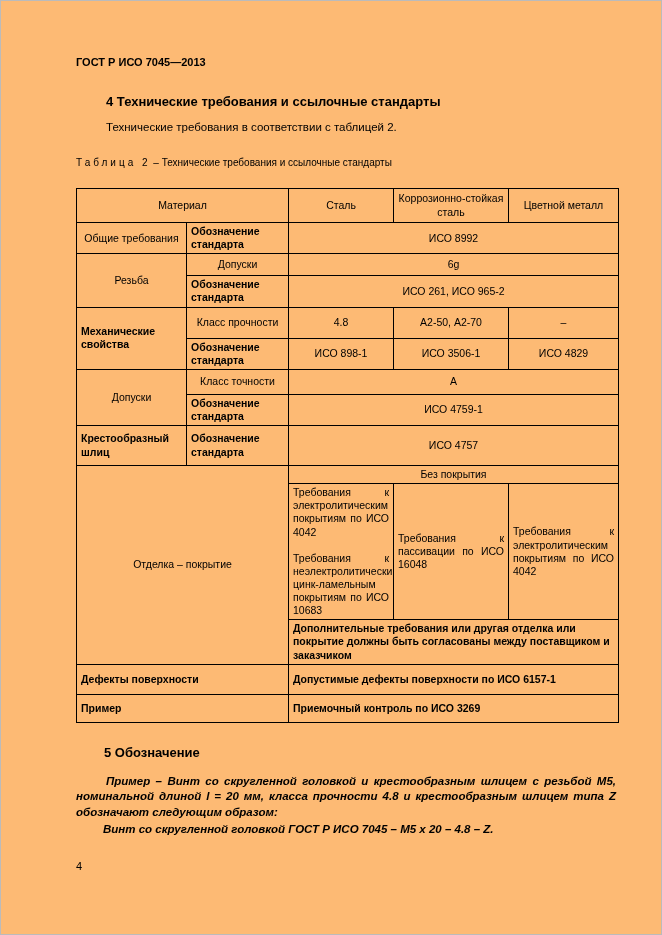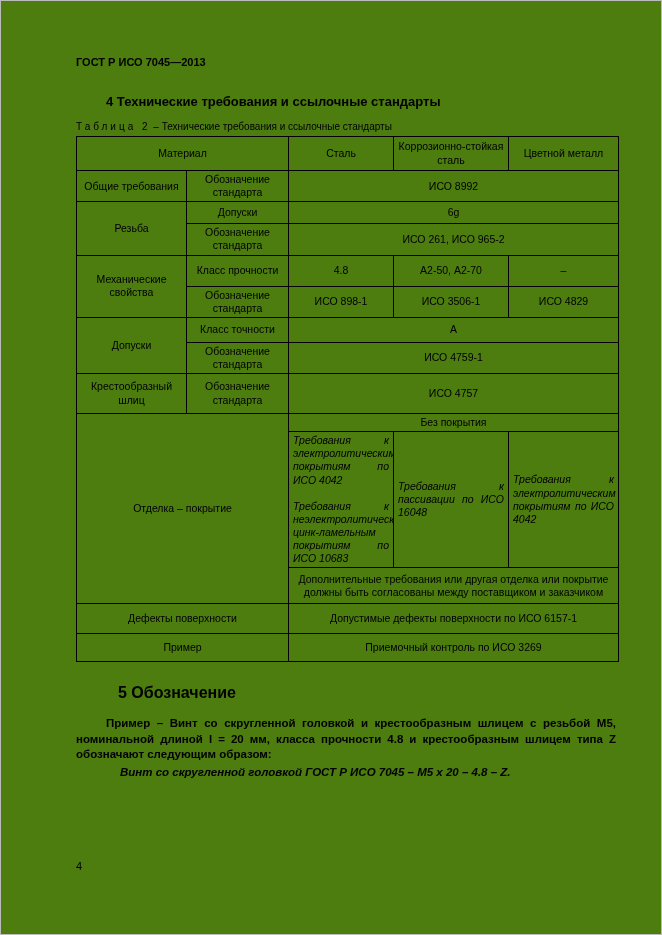--- a/index.html
+++ b/index.html
@@ -1,59 +1,60 @@
 <!DOCTYPE html>
 <html><head>
 <meta charset="utf-8">
 <style>
   * { margin:0; padding:0; box-sizing:border-box; }
   html,body { background:#dcdcdc; }
   body { font-family:"Liberation Sans", sans-serif; color:#000; }
   .page {
-    width:662px; height:935px; background:#4d7c0f; margin:0 auto;
+    width:662px; height:935px; background:#fdba74; margin:0 auto;
     position:relative; padding:55px 45px 0 75px;
     border:1px solid #bbb;
   }
   .doc-header { font-size:11px; font-weight:bold; margin-bottom:26px; }
   .h2 { font-size:13px; font-weight:bold; margin-left:30px; margin-bottom:12px; }
   .intro { font-size:11.5px; margin-left:30px; margin-bottom:24px; }
-  .tcaption { font-size:10px; margin-bottom:4px; }
+  .tcaption { font-size:10px; margin-bottom:20px; }
   .tcaption .spaced { letter-spacing:3px; }
 
   table.spec { border-collapse:collapse; width:542px; table-layout:fixed; }
   table.spec td {
     border:1px solid #000; font-size:10.5px; padding:2px 4px;
     vertical-align:middle; line-height:1.25; overflow:hidden;
   }
   td.center { text-align:center; }
-  td.left   { text-align:center; }
-  td.coat   { font-size:10px; text-align:justify; vertical-align:top; padding-top:3px;font-style:italic; }
+  td.left   { text-align:left;font-weight:bold; }
+  td.coat   { font-size:10px; text-align:justify; vertical-align:top; padding-top:3px; }
   td.nocoat { height:18px; padding:1px 4px; }
   .coat-p2  { margin-top:13px; }
 
-  .h2-s5 { font-size:16px; font-weight:bold; margin:22px 0 14px 42px; }
+  .h2-s5 { font-size:13px; font-weight:bold; margin:22px 0 14px 28px; }
   .example {
-    font-size:11.5px; font-weight:bold; 
+    font-size:11.5px; font-weight:bold; font-style:italic;
     text-align:justify; text-indent:30px; line-height:1.35; margin-bottom:2px;
   }
   .designation {
     font-size:11.5px; font-weight:bold; font-style:italic;
-    margin-left:44px; line-height:1.35;
+    margin-left:27px; line-height:1.35;
   }
   .page-number { position:absolute; left:75px; bottom:62px; font-size:11px; }
 </style>
 </head>
 <body>
 
 <div class="page">
 
   <div class="doc-header">ГОСТ Р ИСО 7045—2013</div>
 
   <div class="h2">4 Технические требования и ссылочные стандарты</div>
 
+  <div class="intro">Технические требования в соответствии с таблицей 2.</div>
 
   <div class="tcaption">
     <span class="spaced">Таблица 2</span>
     <span>– Технические требования и ссылочные стандарты</span>
   </div>
 
   <table class="spec">
     <colgroup>
       <col style="width:110px">
         <col style="width:102px">

